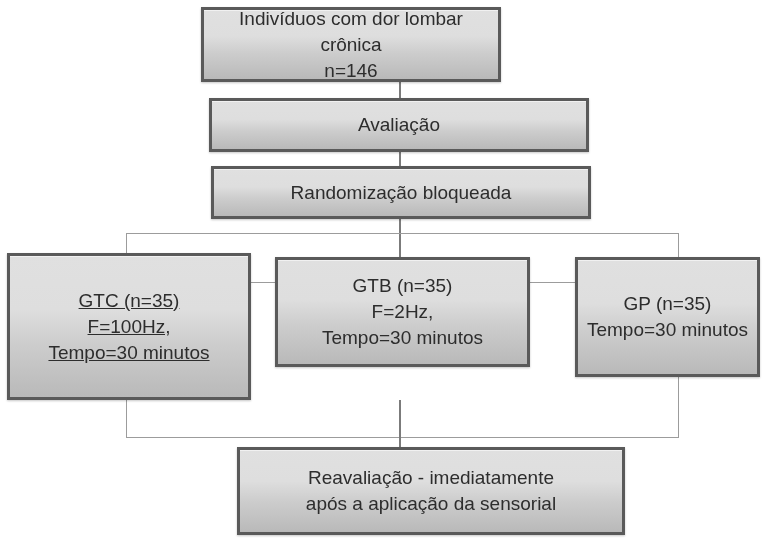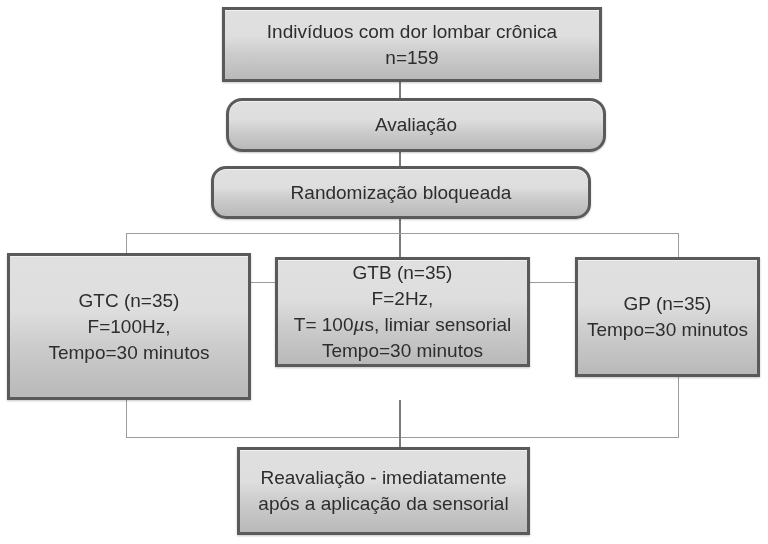--- a/index.html
+++ b/index.html
@@ -48,49 +48,48 @@
   <div class="connector" style="left:126px;top:233px;width:553px;height:1px;"></div>
   <div class="connector" style="left:126px;top:233px;width:1px;height:22px;"></div>
   <div class="connector" style="left:678px;top:233px;width:1px;height:26px;"></div>
   <div class="connector" style="left:248px;top:282px;width:30px;height:1px;"></div>
   <div class="connector" style="left:528px;top:282px;width:50px;height:1px;"></div>
   <div class="connector" style="left:126px;top:398px;width:1px;height:40px;"></div>
   <div class="connector" style="left:678px;top:375px;width:1px;height:63px;"></div>
   <div class="connector" style="left:126px;top:437px;width:553px;height:1px;"></div>
   <div class="connector dark" style="left:399px;top:400px;width:2px;height:48px;"></div>
 
-  <div class="fbox" style="left:222px;top:7px;width:380px;height:75px;">
+  <div class="fbox" style="left:201px;top:7px;width:300px;height:75px;">
     <div>Indivíduos com dor lombar crônica</div>
-    <div>n=159</div>
+    <div>n=146</div>
   </div>
 
-  <div class="fbox" style="left:226px;top:98px;width:380px;height:54px;border-radius:16px;">
+  <div class="fbox" style="left:209px;top:98px;width:380px;height:54px;">
     <div>Avaliação</div>
   </div>
 
-  <div class="fbox" style="left:211px;top:166px;width:380px;height:53px;border-radius:15px;">
+  <div class="fbox" style="left:211px;top:166px;width:380px;height:53px;">
     <div>Randomização bloqueada</div>
   </div>
 
-  <div class="fbox" style="left:7px;top:253px;width:244px;height:147px;">
+  <div class="fbox" style="left:7px;top:253px;width:244px;height:147px;text-decoration:underline;">
     <div>GTC (n=35)</div>
     <div>F=100Hz,</div>
     <div>Tempo=30 minutos</div>
   </div>
 
   <div class="fbox" style="left:275px;top:257px;width:255px;height:110px;">
     <div>GTB (n=35)</div>
     <div>F=2Hz,</div>
-    <div><span>T= 100</span><span class="it">µ</span><span>s, limiar sensorial</span></div>
     <div>Tempo=30 minutos</div>
   </div>
 
   <div class="fbox" style="left:575px;top:257px;width:185px;height:120px;">
     <div>GP (n=35)</div>
     <div>Tempo=30 minutos</div>
   </div>
 
-  <div class="fbox" style="left:237px;top:447px;width:293px;height:88px;">
+  <div class="fbox" style="left:237px;top:447px;width:388px;height:88px;">
     <div>Reavaliação - imediatamente</div>
     <div>após a aplicação da sensorial</div>
   </div>
 
 </div>
 
 </body></html>

